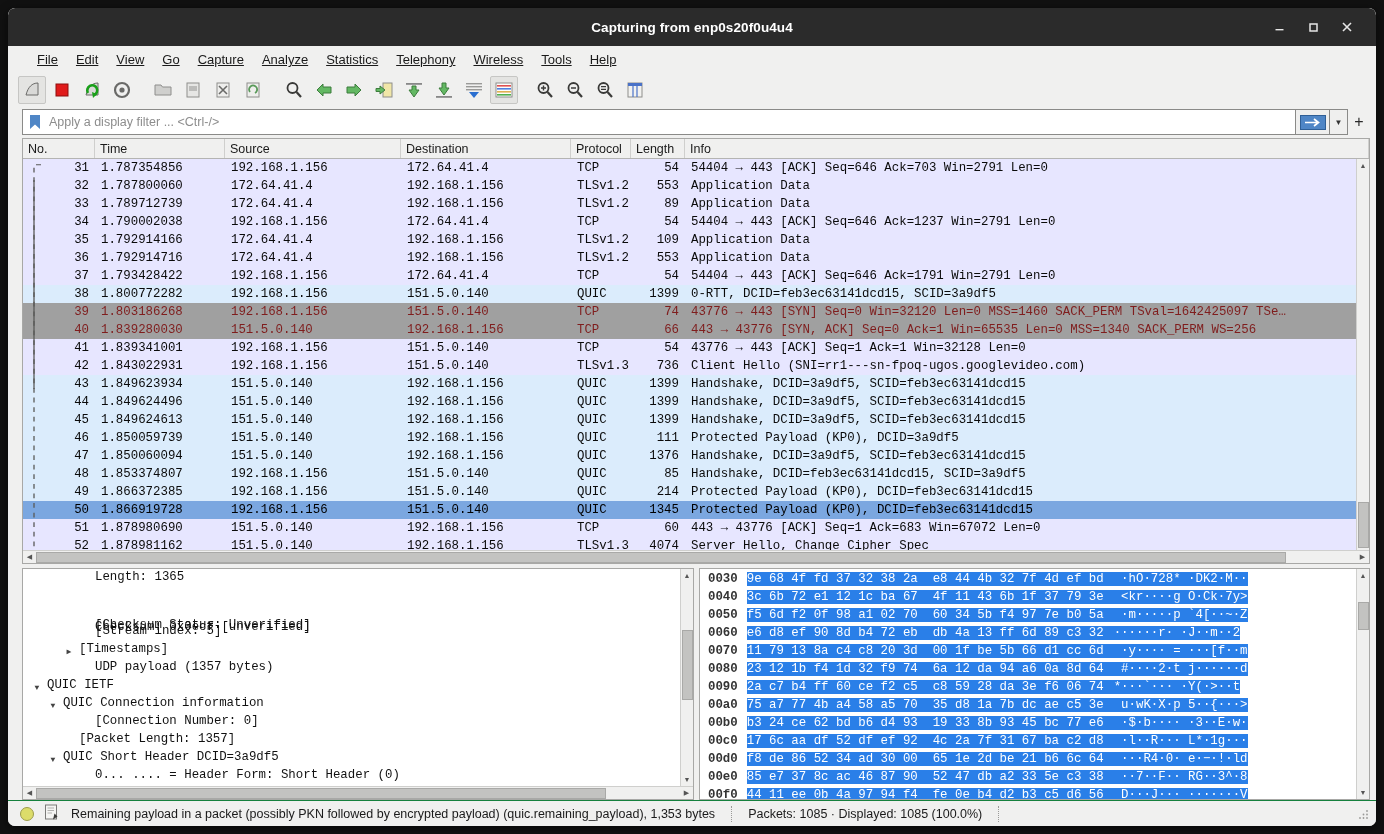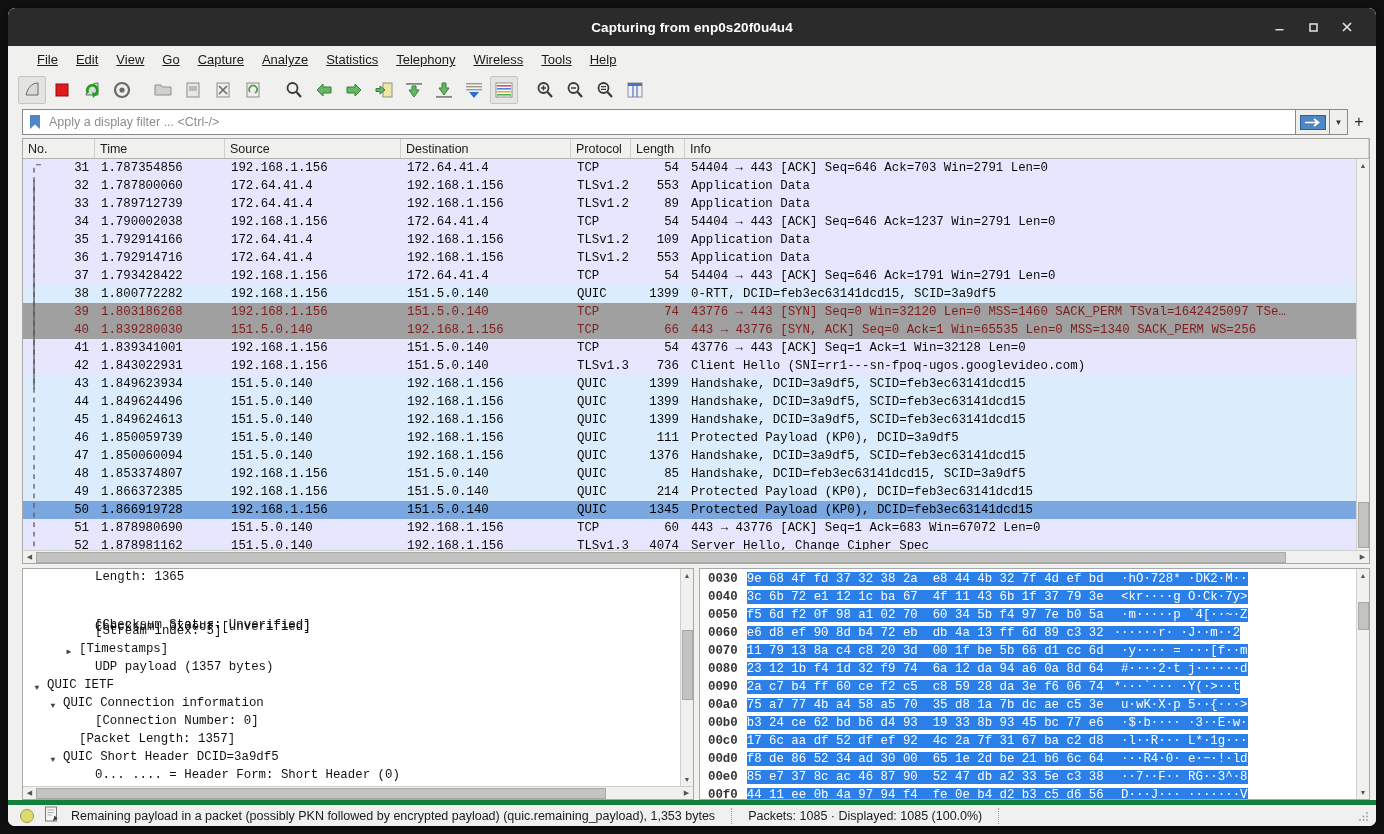--- a/index.html
+++ b/index.html
@@ -184,21 +184,21 @@
   .hoff { color: #333; padding-right: 9px; padding-left: 8px; font-weight: bold; }
   .hhex { }
   .hasc { padding-left: 10px; }
   .hl { background: #2a7fe8; color: #ffffff; }
   
   #statusbar {
     height: 22px; min-height: 26px;
     background: #f0f0ef;
     display: flex; align-items: center;
     font-size: 12.5px; color: #1a1a1a;
-    border-top: 5px solid #15803d;
+    border-top: 1px solid #15803d;
     padding-left: 12px;
   }
   .sb-sep { width: 1px; height: 16px; border-left: 1px dotted #9a9a98; margin: 0 16px; }
   #sb-expert { width: 14px; height: 14px; border-radius: 50%; background: #dcdc6a; border: 1px solid #9b9b4a; flex:none;}
   #sb-caplabel { margin-left: 10px; }
   #sb-grip { margin-left:auto; margin-right:6px; width:12px; height:12px; }
 </style>
 </head>
 <body>
 

